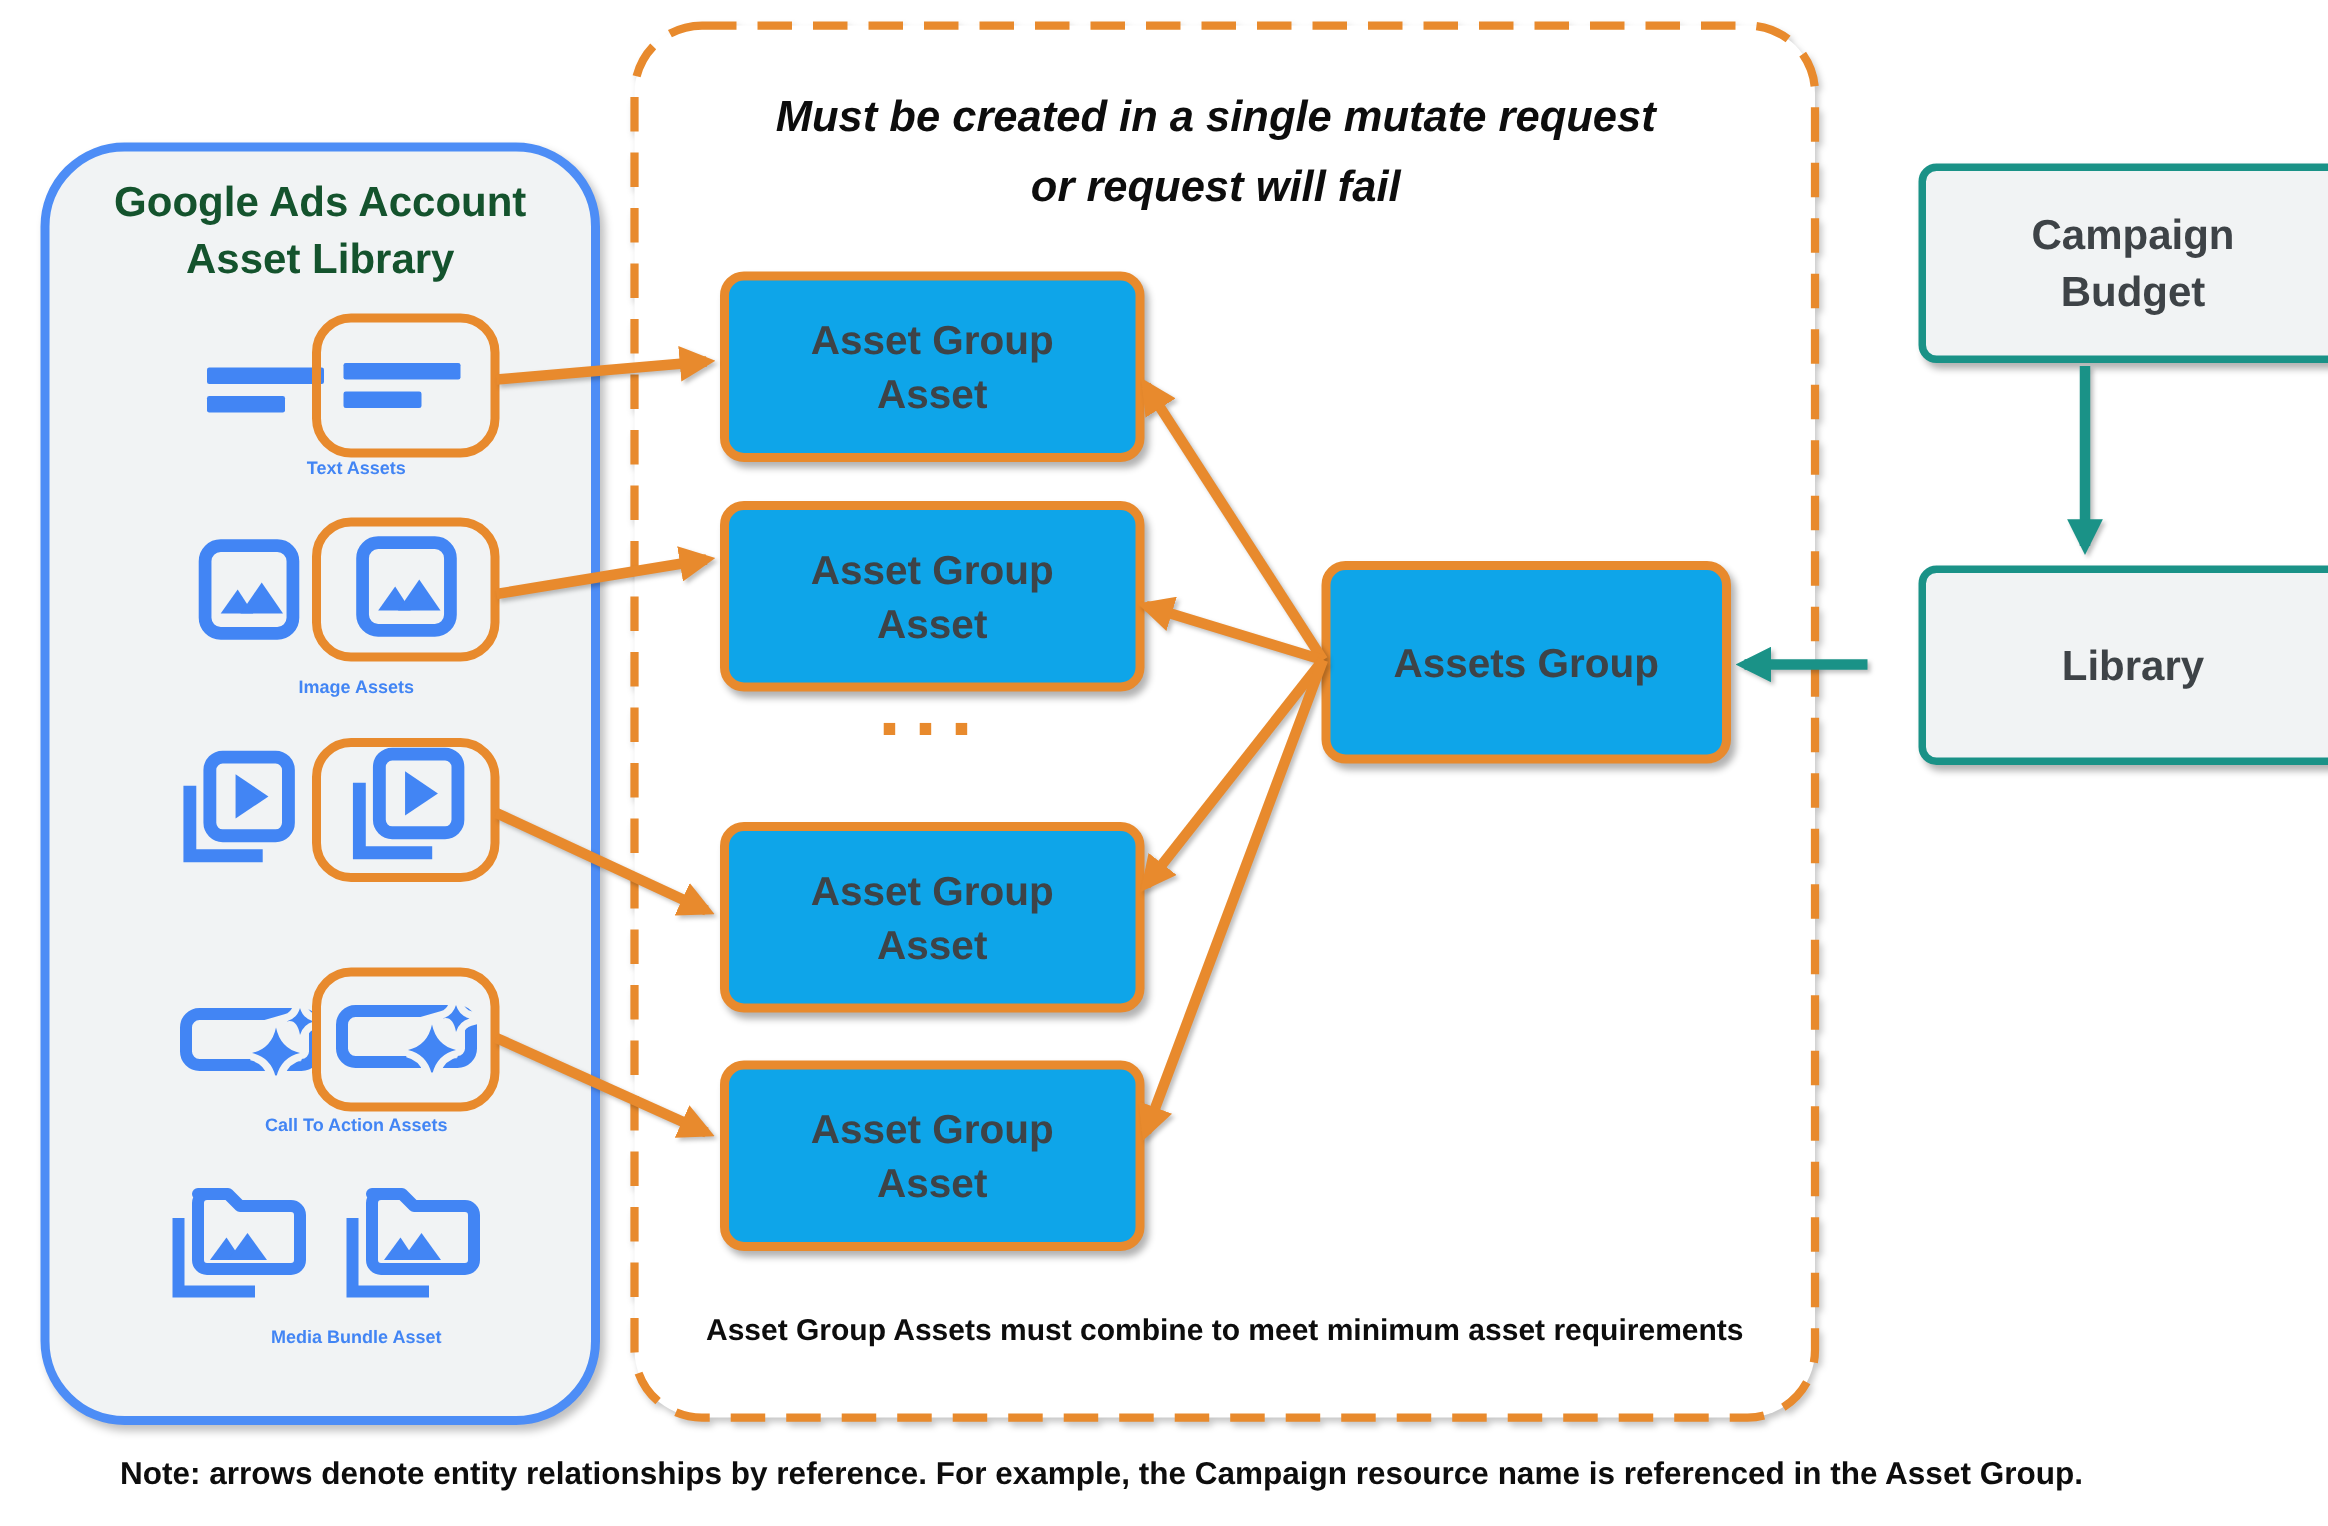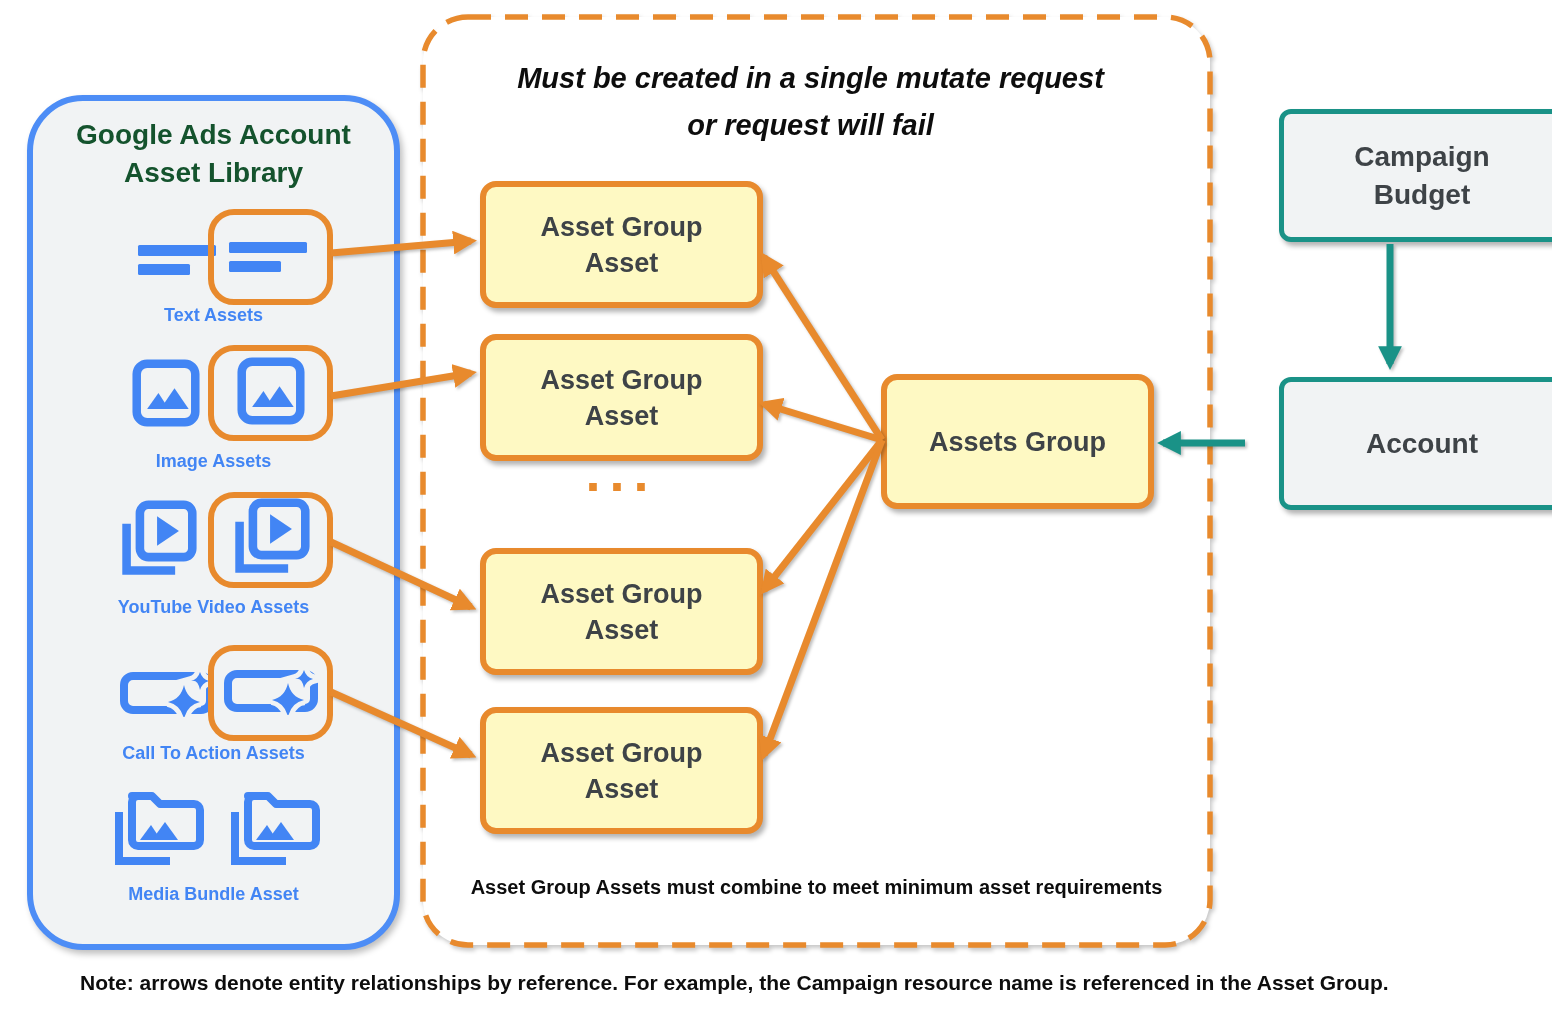--- a/index.html
+++ b/index.html
@@ -12,40 +12,40 @@
     position:absolute;left:27px;top:95px;width:361px;height:843px;
     background:#F1F3F4;border:6px solid #4D8DF6;border-radius:56px;
     box-shadow:3px 4px 6px rgba(0,0,0,.25);
   }
   .panel-title{
     position:absolute;left:27px;top:116px;width:373px;text-align:center;
     font-size:28px;font-weight:bold;color:#14532d;line-height:38px;
   }
   .asset-label{
     position:absolute;left:27px;width:373px;text-align:center;
-    font-size:18px;font-weight:bold;color:#4285F4;
+    font-size:12px;font-weight:bold;color:#4285F4;padding-left:24px;
   }
   .icon-abs{position:absolute;}
   .orange-wrap{
     position:absolute;left:208px;width:113px;height:84px;
     border:6px solid #E88A2D;border-radius:26px;
     display:flex;align-items:center;justify-content:center;
   }
   
   .mutate-title{
     position:absolute;left:417px;top:55px;width:787px;text-align:center;
     font-size:29px;font-weight:bold;font-style:italic;color:#0D0D0D;line-height:47px;
   }
   .mutate-footnote{
     position:absolute;left:423px;top:876px;width:787px;text-align:center;
     font-size:20px;font-weight:bold;color:#0D0D0D;
   }
   
   .obox{
-    position:absolute;background:#fef9c3;border:6px solid #E88A2D;border-radius:16px;
+    position:absolute;background:#0ea5e9;border:6px solid #E88A2D;border-radius:16px;
     box-shadow:3px 4px 5px rgba(0,0,0,.3);
     display:flex;align-items:center;justify-content:center;text-align:center;
     font-size:27px;font-weight:bold;color:#3E4347;line-height:36px;
   }
   .obox .wrap2{width:190px;}
   .tbox{
     position:absolute;background:#F1F3F4;border:5px solid #1A9287;border-radius:12px;
     box-shadow:3px 4px 5px rgba(0,0,0,.3);
     display:flex;align-items:center;justify-content:center;text-align:center;
     font-size:28px;font-weight:bold;color:#3E4347;line-height:38px;margin-left:33px;
@@ -126,21 +126,20 @@
   </div>
   <div class="orange-wrap" style="top:492px">
     <span>
       <svg width="80" height="80" viewBox="0 0 84 84">
         <rect x="23" y="5" width="55" height="55" rx="9" fill="none" stroke="#4285F4" stroke-width="9"></rect>
         <path d="M41 17 L64 32.5 L41 48 Z" fill="#4285F4"></path>
         <path d="M9 25 V 74 H 60" fill="none" stroke="#4285F4" stroke-width="9"></path>
         </svg>
     </span>
   </div>
-  <div class="asset-label" style="top:597px">YouTube Video  Assets</div>
 
   <div class="icon-abs" style="left:120px;top:669px">
     <svg width="94" height="48" viewBox="0 0 94 48">
       <rect x="4" y="7" width="86" height="34" rx="9" fill="none" stroke="#4285F4" stroke-width="8"></rect>
       <g stroke="#F1F3F4" stroke-width="10" fill="#F1F3F4">
         <path d="M64 16 Q67 30 80 33 Q67 36 64 50 Q61 36 48 33 Q61 30 64 16 Z"></path>
         <path d="M80 3 Q82 10 89 12 Q82 14 80 21 Q78 14 71 12 Q78 10 80 3 Z"></path>
         </g>
       <g fill="#4285F4">
         <path d="M64 16 Q67 30 80 33 Q67 36 64 50 Q61 36 48 33 Q61 30 64 16 Z"></path>
@@ -205,21 +204,21 @@
   <div class="obox" style="left:881px;top:374px;width:261px;height:123px">
     <div>Assets Group</div>
   </div>
 
   <div class="mutate-footnote">Asset Group Assets must combine to meet minimum asset requirements</div>
 
   <div class="tbox" style="left:1246px;top:109px;width:276px;height:123px">
     <div class="wrap2">Campaign Budget</div>
   </div>
   <div class="tbox" style="left:1246px;top:377px;width:276px;height:123px">
-    <div>Account</div>
+    <div>Library</div>
   </div>
 
   <div class="note">Note: arrows denote entity relationships by reference. For example, the Campaign resource name is referenced in the Asset Group.</div>
 
   <svg class="layer arrows" width="1552" height="1017">
     <defs>
       <marker id="mO" viewBox="0 0 10 10" refX="7.5" refY="5" markerWidth="3.4" markerHeight="3.4" orient="auto-start-reverse" markerUnits="strokeWidth">
         <path d="M0 0 L10 5 L0 10 Z" fill="#E88A2D"></path>
       </marker>
       <marker id="mT" viewBox="0 0 10 10" refX="7.5" refY="5" markerWidth="3.4" markerHeight="3.4" orient="auto-start-reverse" markerUnits="strokeWidth">

